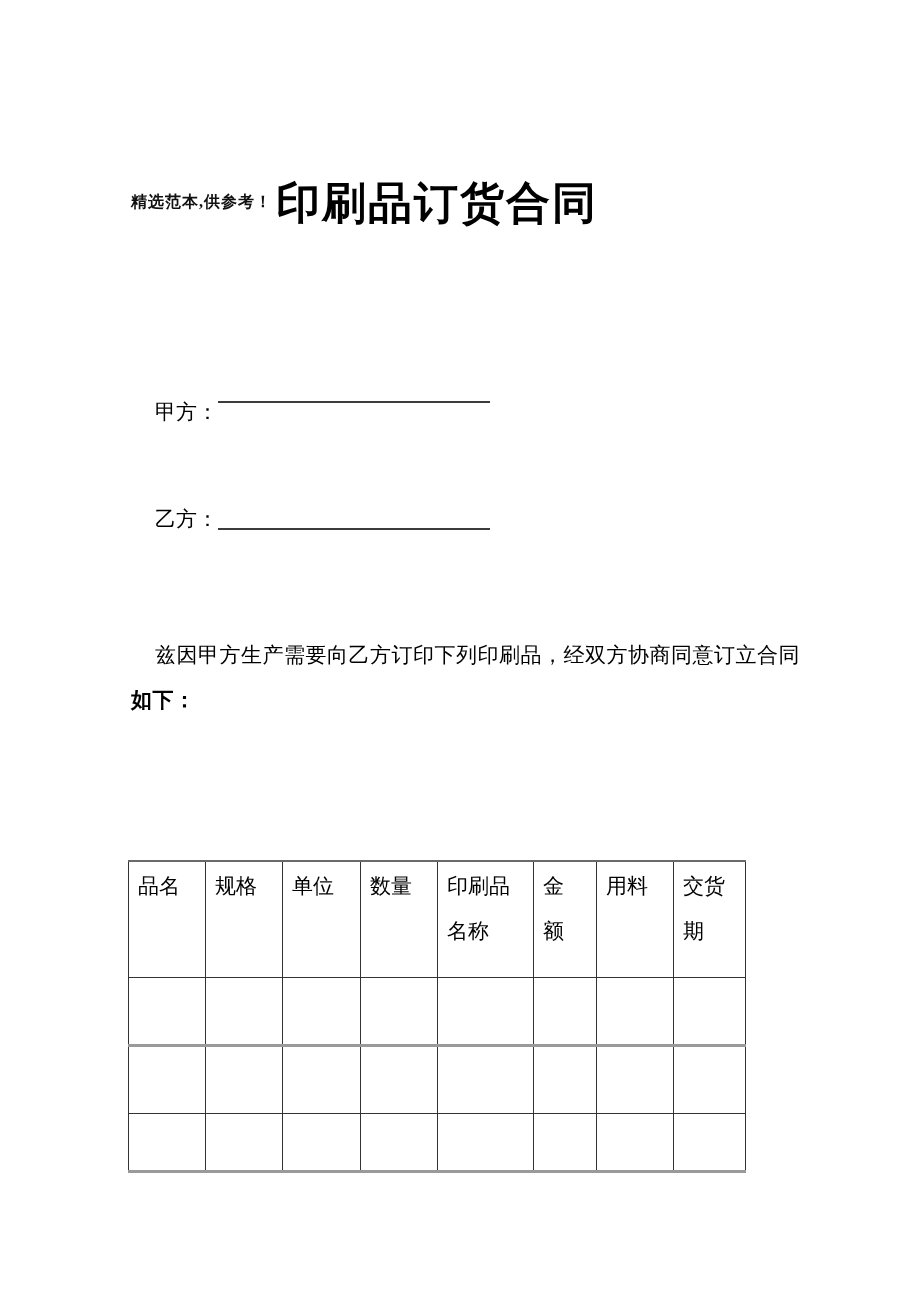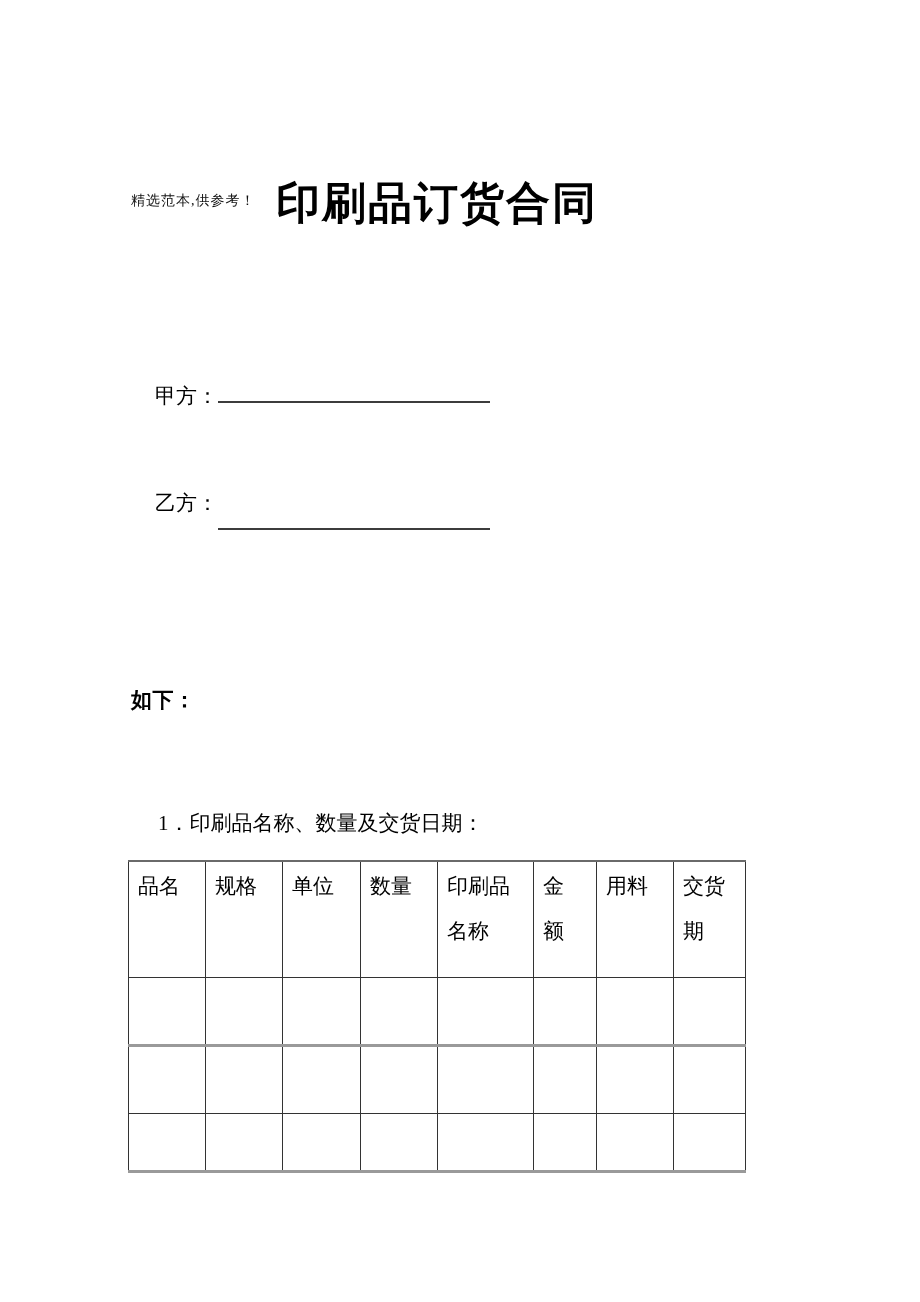--- a/index.html
+++ b/index.html
@@ -13,44 +13,46 @@
     height: 1302px;
     background: #ffffff;
     font-family: "Liberation Serif", serif;
     color: #000000;
     overflow: hidden;
   }
   .watermark {
     position: absolute;
     left: 131px;
     top: 192px;
-    font-size: 14px;
+    font-size: 16px;
     letter-spacing: 1px;
     color: #111111;
     white-space: nowrap;
+    font-weight: bold;
   }
   .doc-title {
     position: absolute;
     left: 261px;
     top: 160px;
     margin: 15px;
     font-family: "Liberation Sans", sans-serif;
     font-weight: 700;
     font-size: 44px;
     line-height: 1.25;
     letter-spacing: 2px;
     color: #000000;
     white-space: nowrap;
   }
   .party-label {
     position: absolute;
     left: 155px;
     font-size: 21px;
     line-height: 26px;
     white-space: nowrap;
+    margin-top: 16px;
   }
   .party-a-label { top: 383px; }
   .party-b-label { top: 490px; }
   .fill-line {
     position: absolute;
     left: 218px;
     width: 272px;
     height: 0;
     border-bottom: 2px solid #3c3c3c;
   }
@@ -118,23 +120,23 @@
   <span class="watermark">精选范本,供参考！</span>
 
   <h1 class="doc-title">印刷品订货合同</h1>
 
   <span class="party-label party-a-label">甲方：</span>
   <span class="fill-line party-a-line"></span>
 
   <span class="party-label party-b-label">乙方：</span>
   <span class="fill-line party-b-line"></span>
 
+  <div class="intro-line intro-line-1">兹因甲方生产需要向乙方订印下列印刷品，经双方协商同意订立合同</div>
   <div class="intro-line intro-line-2">如下：</div>
 
-  <div class="section-heading">1．印刷品名称、数量及交货日期：</div>
 
   <table class="order-table">
     <colgroup>
       <col class="c1">
         <col class="c2">
         <col class="c3">
         <col class="c4">
       <col class="c5">
         <col class="c6">
         <col class="c7">

